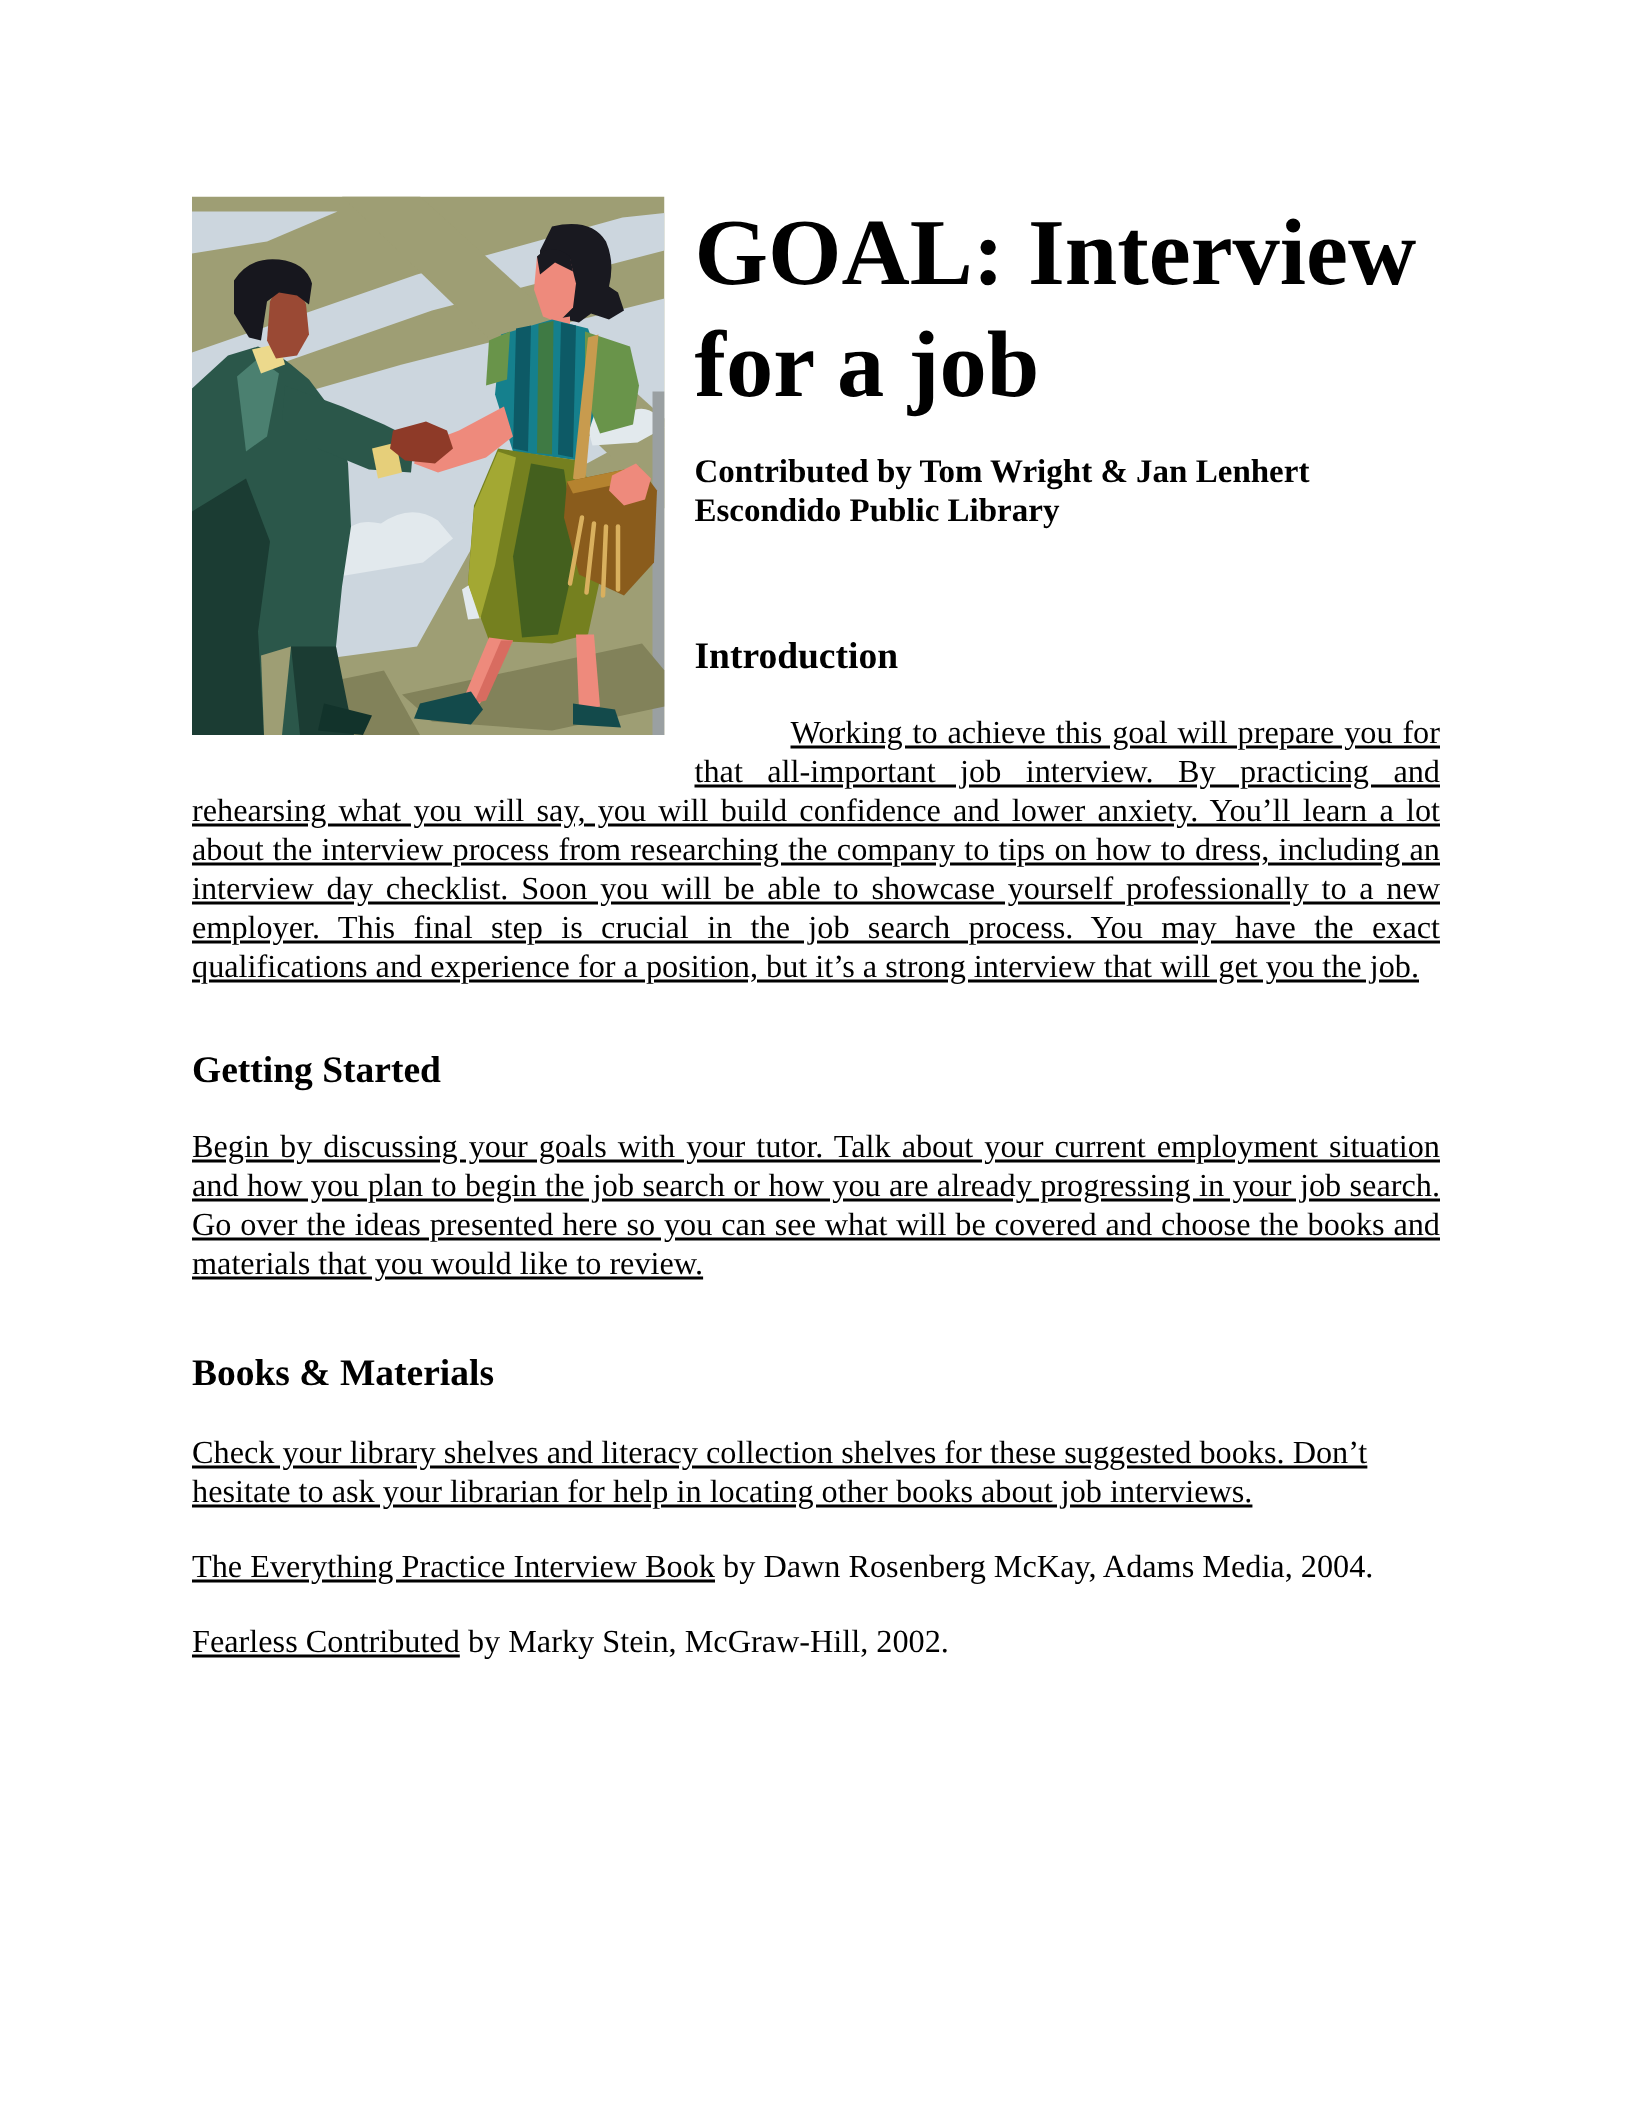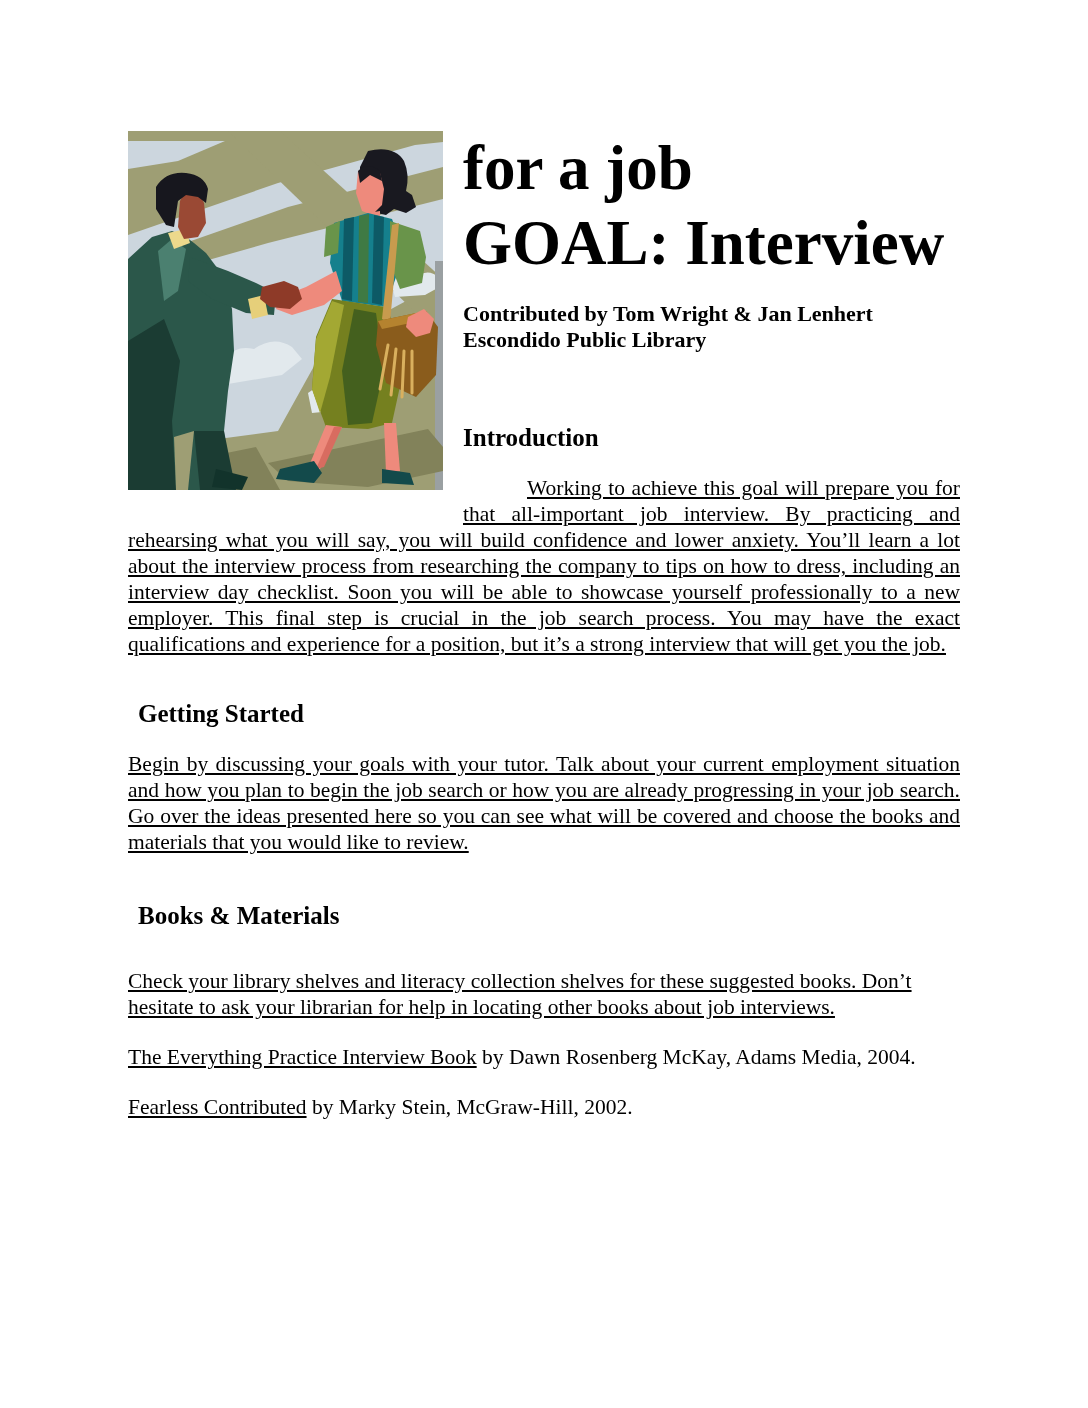--- a/index.html
+++ b/index.html
@@ -12,21 +12,21 @@
     float:left; width:315px; height:359px; margin:0 20px 12px 0;
   }
   .illustration svg { display:block; }
   h1 {
     margin:0; font-weight:bold; font-size:63px; line-height:75px;
   }
   h1 .tline { display:block; }
   .byline {
     margin:20px 0 0 0; font-weight:bold; font-size:22px; line-height:26px;
   }
-  h2 { margin:0; font-weight:bold; font-size:25px; line-height:30px;padding-left:10px; }
+  h2 { margin:0; font-weight:bold; font-size:25px; line-height:30px; }
   h2.h-intro { margin-top:70px; }
   h2.h-getting { margin-top:42px; }
   h2.h-books { margin-top:46px; }
   h3 { margin:24px 0 0 0; font-weight:bold; font-size:22px; line-height:26px; }
   p.body-text {
     margin:22px 0 0 0; font-size:21.5px; line-height:26px; text-align:justify;text-decoration:underline;
   }
   p.first-indent { text-indent:64px; }
   p.left-align { text-align:left; }
   p.book-entry {
@@ -99,37 +99,37 @@
         <line x1="276" y1="220" x2="274" y2="266"></line>
         <line x1="284" y1="220" x2="284" y2="262"></line>
       </g>
       <path d="M280,186 L296,178 306,188 302,202 288,206 278,196 Z" fill="#ee8a7c"></path>
       <path d="M208,140 L178,156 152,166 148,178 164,184 196,174 214,160 Z" fill="#ee8a7c"></path>
       <path d="M134,156 L156,150 170,156 174,168 162,178 142,176 132,168 Z" fill="#8e3a28"></path>
     </svg>
   </div>
 
   <h1>
+      <span class="tline">GOAL: Interview</span>
       <span class="tline">for a job</span>
-      <span class="tline">GOAL: Interview</span>
     </h1>
 
   <p class="byline"><span>Contributed by Tom Wright &amp; Jan Lenhert</span><br><span>Escondido Public Library</span></p>
 
   <h2 class="h-intro">Introduction</h2>
 
   <p class="body-text first-indent">Working to achieve this goal will prepare you for that all-important job interview. By practicing and rehearsing what you will say, you will build confidence and lower anxiety. You’ll learn a lot about the interview process from researching the company to tips on how to dress, including an interview day checklist. Soon you will be able to showcase yourself professionally to a new employer. This final step is crucial in the job search process. You may have the exact qualifications and experience for a position, but it’s a strong interview that will get you the job.</p>
 
   <h2 class="h-getting">Getting Started</h2>
 
   <p class="body-text">Begin by discussing your goals with your tutor. Talk about your current employment situation and how you plan to begin the job search or how you are already progressing in your job search. Go over the ideas presented here so you can see what will be covered and choose the books and materials that you would like to review.</p>
 
   <h2 class="h-books">Books &amp; Materials</h2>
 
 
-  <p class="body-text left-align" style="margin-top:37px;">Check your library shelves and literacy collection shelves for these suggested books.  Don’t hesitate to ask your librarian for help in locating other books about job interviews.</p>
+  <p class="body-text left-align" style="margin-top:24px;">Check your library shelves and literacy collection shelves for these suggested books.  Don’t hesitate to ask your librarian for help in locating other books about job interviews.</p>
 
 
   <p class="book-entry"><span class="book-title">The Everything Practice Interview Book</span><span> by Dawn Rosenberg McKay, Adams Media, 2004.</span></p>
 
   <p class="book-entry"><span class="book-title">Fearless Contributed</span><span> by Marky Stein, McGraw-Hill, 2002.</span></p>
 
 </div>
 
 </body></html>

